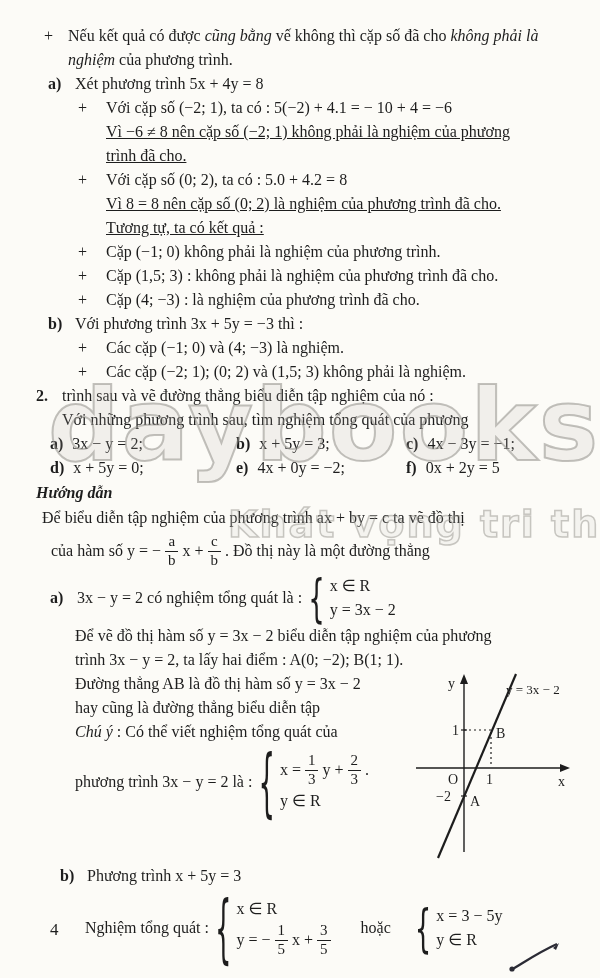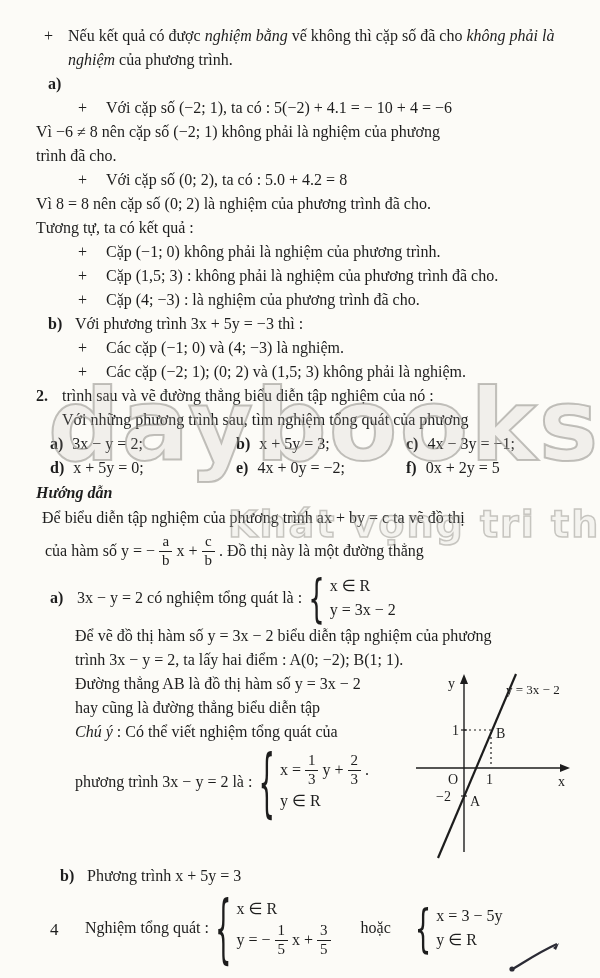--- a/index.html
+++ b/index.html
@@ -5,29 +5,29 @@
   html,body{margin:0;padding:0;background:#e8e8e8;}
   .page{position:relative;width:600px;height:978px;background:#fcfbf7;overflow:hidden;
         font-family:"Liberation Serif",serif;font-size:16px;line-height:24px;color:#1d1d1d;}
   .content{position:absolute;left:36px;top:24px;right:16px;}
   .row{display:flex;align-items:baseline;}
   .marker{flex:0 0 24px;}
   .lbl{font-weight:bold;flex:0 0 27px;}
   .intro{margin-left:8px;}
   .sub{margin-left:42px;}
   .sub .marker{flex:0 0 28px;}
-  .cont{}
+  .cont{margin-left:70px;text-decoration:underline;}
   .numitem .num{font-weight:bold;flex:0 0 26px;}
   .it{font-style:italic;}
   .eq-grid{display:grid;grid-template-columns:186px 170px 1fr;margin-left:14px;}
   .eq-cell{display:flex;gap:9px;}
   .eq-cell .lbl2{font-weight:bold;}
   .heading{font-weight:bold;font-style:italic;margin:1px 0;}
   .gp{margin-left:6px;font-family:Liberation Serif, serif;}
-  .mathline{display:flex;align-items:center;margin-left:9px;height:42px;}
+  .mathline{display:flex;align-items:center;margin-left:15px;height:42px;}
   .frac{display:inline-flex;flex-direction:column;align-items:center;line-height:1.15;
         vertical-align:middle;margin:0 4px;font-size:15px;}
   .fnum{border-bottom:1px solid #1d1d1d;padding:0 3px;}
   .fden{padding:0 3px;}
   .sys{display:inline-flex;align-items:center;margin-left:6px;}
   .brace{display:inline-block;font-family:"DejaVu Sans",sans-serif;font-weight:400;
          font-size:26px;line-height:1;transform:scaleY(1.95);transform-origin:center;margin-right:5px;color:#1d1d1d;}
   .brace.tall{transform:scaleY(2.9);}
   .sys-body{display:flex;flex-direction:column;justify-content:center;gap:2px;}
   .sys-line{display:flex;align-items:center;white-space:nowrap;line-height:22px;}
@@ -57,25 +57,26 @@
 <body>
 
 <div class="page">
   <div class="watermark">daybooks</div>
   <div class="watermark-sub">Khát vọng tri thức</div>
 
   <div class="content">
 
     <div class="row intro">
       <span class="marker">+</span>
-      <span><span>Nếu kết quả có được </span><span class="it">nghiệm bằng</span><span> vế không thì cặp số đã cho </span><span class="it">không</span> <span class="it">phải là nghiệm</span><span> của phương trình.</span></span>
+      <span><span>Nếu kết quả có được </span><span class="it">cũng bằng</span><span> vế không thì cặp số đã cho </span><span class="it">không</span> <span class="it">phải là nghiệm</span><span> của phương trình.</span></span>
     </div>
 
     <div class="row" style="margin-left:12px">
       <span class="lbl">a)</span>
+      <span>Xét phương trình 5x + 4y = 8</span>
     </div>
 
     <div class="row sub">
       <span class="marker">+</span>
       <span>Với cặp số (−2; 1), ta có : 5(−2) + 4.1 = − 10 + 4 = −6</span>
     </div>
     <div class="cont">Vì −6 ≠ 8 nên cặp số (−2; 1) không phải là nghiệm của phương</div>
     <div class="cont">trình đã cho.</div>
 
     <div class="row sub">

